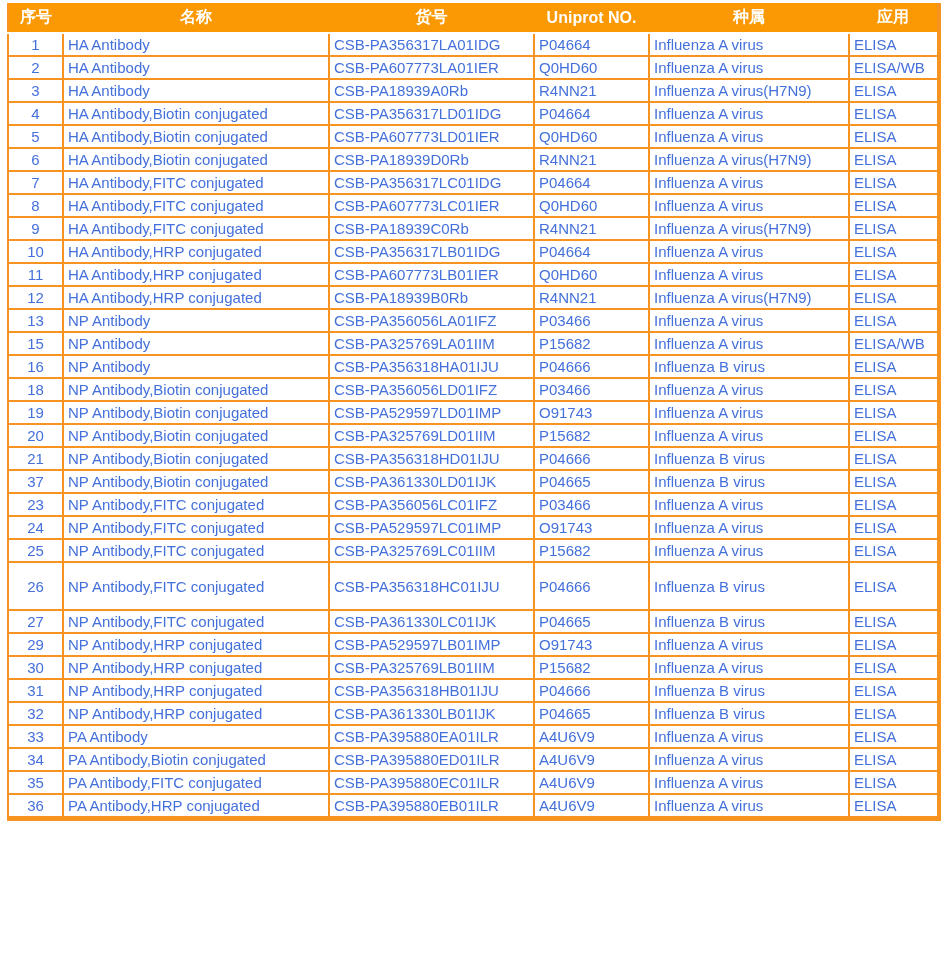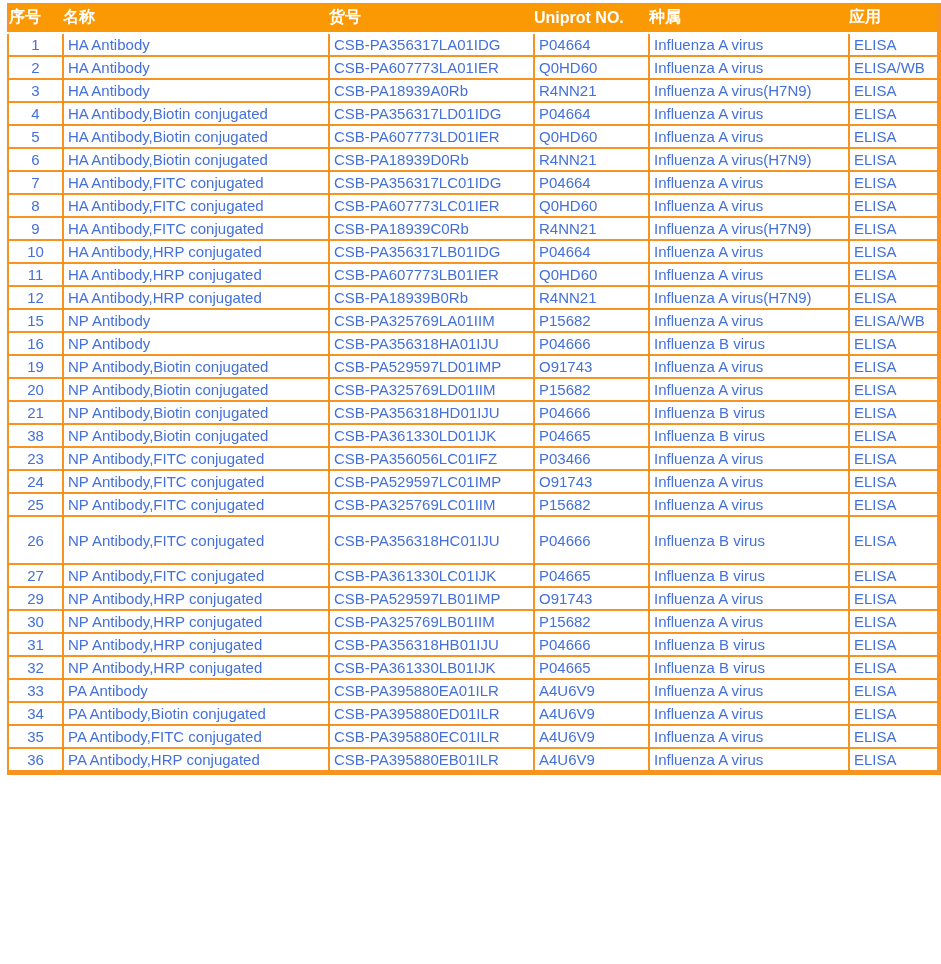--- a/index.html
+++ b/index.html
@@ -28,21 +28,21 @@
     border-right: 4px solid var(--border-orange);
     border-bottom: 5px solid var(--border-orange);
   }
   thead th {
     background: var(--header-orange);
     color: var(--header-text);
     font-weight: bold;
     font-size: 16px;
     height: 29px;
     padding: 0;
-    text-align: left;
+    text-align: center;
     border: none;
     border-bottom: 2px solid #ffffff;
     white-space: nowrap;
     overflow: hidden;
   }
   tbody td {
     border: 2px solid var(--border-orange);
     background: #ffffff;
     color: var(--cell-text);
     font-size: 15px;
@@ -176,36 +176,52 @@
         </tr>
         <tr>
           <td class="col-idx">12</td>
           <td>HA Antibody,HRP conjugated</td>
           <td>CSB-PA18939B0Rb</td>
           <td>R4NN21</td>
           <td>Influenza A virus(H7N9)</td>
           <td>ELISA</td>
         </tr>
         <tr>
+          <td class="col-idx">13</td>
+          <td>NP Antibody</td>
+          <td>CSB-PA356056LA01IFZ</td>
+          <td>P03466</td>
+          <td>Influenza A virus</td>
+          <td>ELISA</td>
+        </tr>
+        <tr>
           <td class="col-idx">15</td>
           <td>NP Antibody</td>
           <td>CSB-PA325769LA01IIM</td>
           <td>P15682</td>
           <td>Influenza A virus</td>
           <td>ELISA/WB</td>
         </tr>
         <tr>
           <td class="col-idx">16</td>
           <td>NP Antibody</td>
           <td>CSB-PA356318HA01IJU</td>
           <td>P04666</td>
           <td>Influenza B virus</td>
           <td>ELISA</td>
         </tr>
         <tr>
+          <td class="col-idx">18</td>
+          <td>NP Antibody,Biotin conjugated</td>
+          <td>CSB-PA356056LD01IFZ</td>
+          <td>P03466</td>
+          <td>Influenza A virus</td>
+          <td>ELISA</td>
+        </tr>
+        <tr>
           <td class="col-idx">19</td>
           <td>NP Antibody,Biotin conjugated</td>
           <td>CSB-PA529597LD01IMP</td>
           <td>O91743</td>
           <td>Influenza A virus</td>
           <td>ELISA</td>
         </tr>
         <tr>
           <td class="col-idx">20</td>
           <td>NP Antibody,Biotin conjugated</td>
@@ -216,21 +232,21 @@
         </tr>
         <tr>
           <td class="col-idx">21</td>
           <td>NP Antibody,Biotin conjugated</td>
           <td>CSB-PA356318HD01IJU</td>
           <td>P04666</td>
           <td>Influenza B virus</td>
           <td>ELISA</td>
         </tr>
         <tr>
-          <td class="col-idx">38</td>
+          <td class="col-idx">37</td>
           <td>NP Antibody,Biotin conjugated</td>
           <td>CSB-PA361330LD01IJK</td>
           <td>P04665</td>
           <td>Influenza B virus</td>
           <td>ELISA</td>
         </tr>
         <tr>
           <td class="col-idx">23</td>
           <td>NP Antibody,FITC conjugated</td>
           <td>CSB-PA356056LC01IFZ</td>

